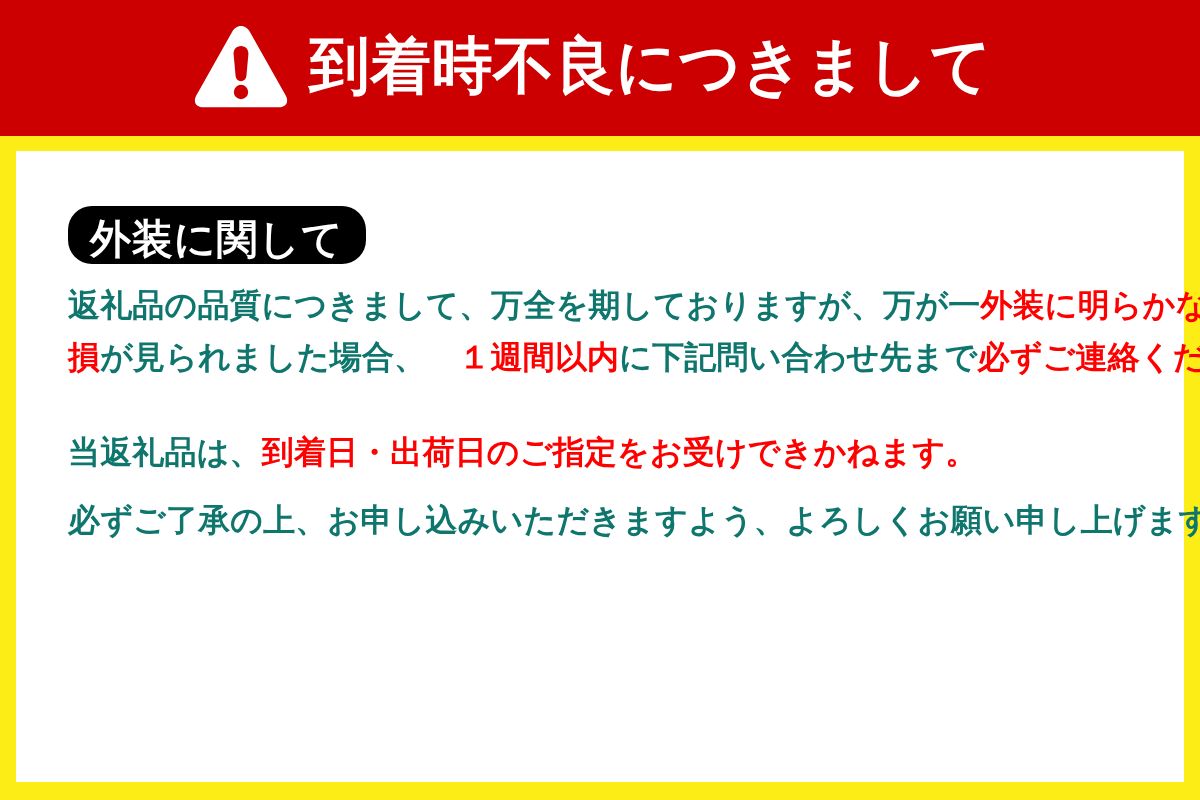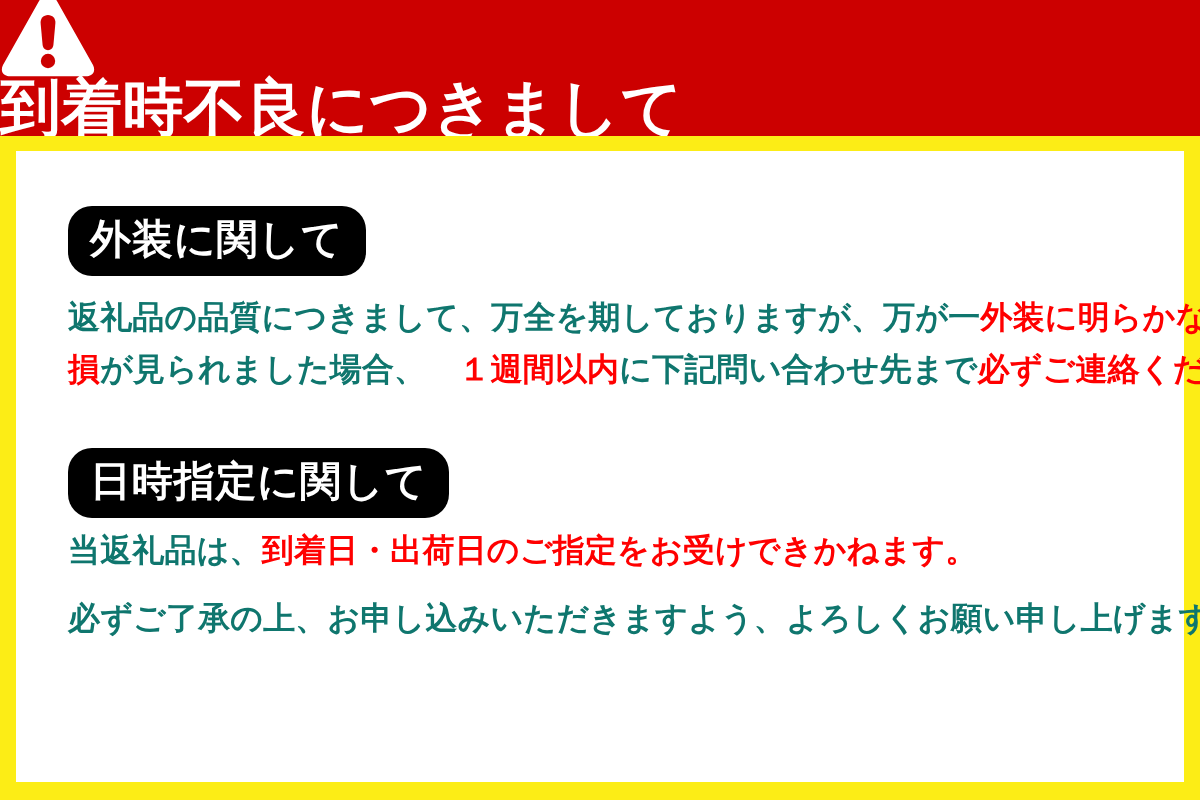--- a/index.html
+++ b/index.html
@@ -22,24 +22,24 @@
 
   
   .header-bar {
     position: absolute;
     left: 0;
     top: 0;
     width: 1200px;
     height: 136px;
     background: #cc0000;
     display: flex;
+    align-items: center;
     justify-content: center;
     box-sizing: border-box;
     padding-bottom: 4px;
-    flex-direction: column;
   }
   .warn-icon {
     display: block;
     width: 96px;
     height: 84px;
     margin-right: 20px;
     flex: 0 0 auto;
   }
   .header-title {
     color: #ffffff;
@@ -75,21 +75,21 @@
   .section + .section {
     margin-top: 52px;
   }
   .section-badge {
     display: inline-block;
     background: #000000;
     color: #ffffff;
     font-size: 41px;
     font-weight: 700;
     line-height: 1;
-    padding: 13px 22px 16px 22px;
+    padding: 13px 22px 4px 22px;
     border-radius: 24px;
     letter-spacing: 0.02em;
     white-space: nowrap;
   }
   .section-body {
     margin-top: 16px;
     font-size: 32px;
     font-weight: 700;
     color: #000000;
     line-height: 1.62;
@@ -133,21 +133,20 @@
 
       <div class="section">
         <div class="section-badge">外装に関して</div>
         <div class="section-body" id="sec0">
             <div class="para-line"><span class="blk">返礼品の品質につきまして、万全を期しておりますが、万が一</span><span class="hl">外装に明らかな破</span></div>
             <div class="para-line"><span class="hl">損</span><span class="blk">が見られました場合、　</span><span class="hl">１週間以内</span><span class="blk">に下記問い合わせ先まで</span><span class="hl">必ずご連絡くださ</span></div>
           </div>
       </div>
 
       <div class="section">
-        <div class="section-badge">日時指定に関して</div>
         <div class="section-body tight" id="sec1">
             <div class="para-line"><span class="blk">当返礼品は、</span><span class="hl">到着日・出荷日のご指定をお受けできかねます。</span></div>
             <div class="para-line"><span class="blk">必ずご了承の上、お申し込みいただきますよう、よろしくお願い申し上げます。</span></div>
           </div>
       </div>
 
     </div>
   </div>
 
 </div>

